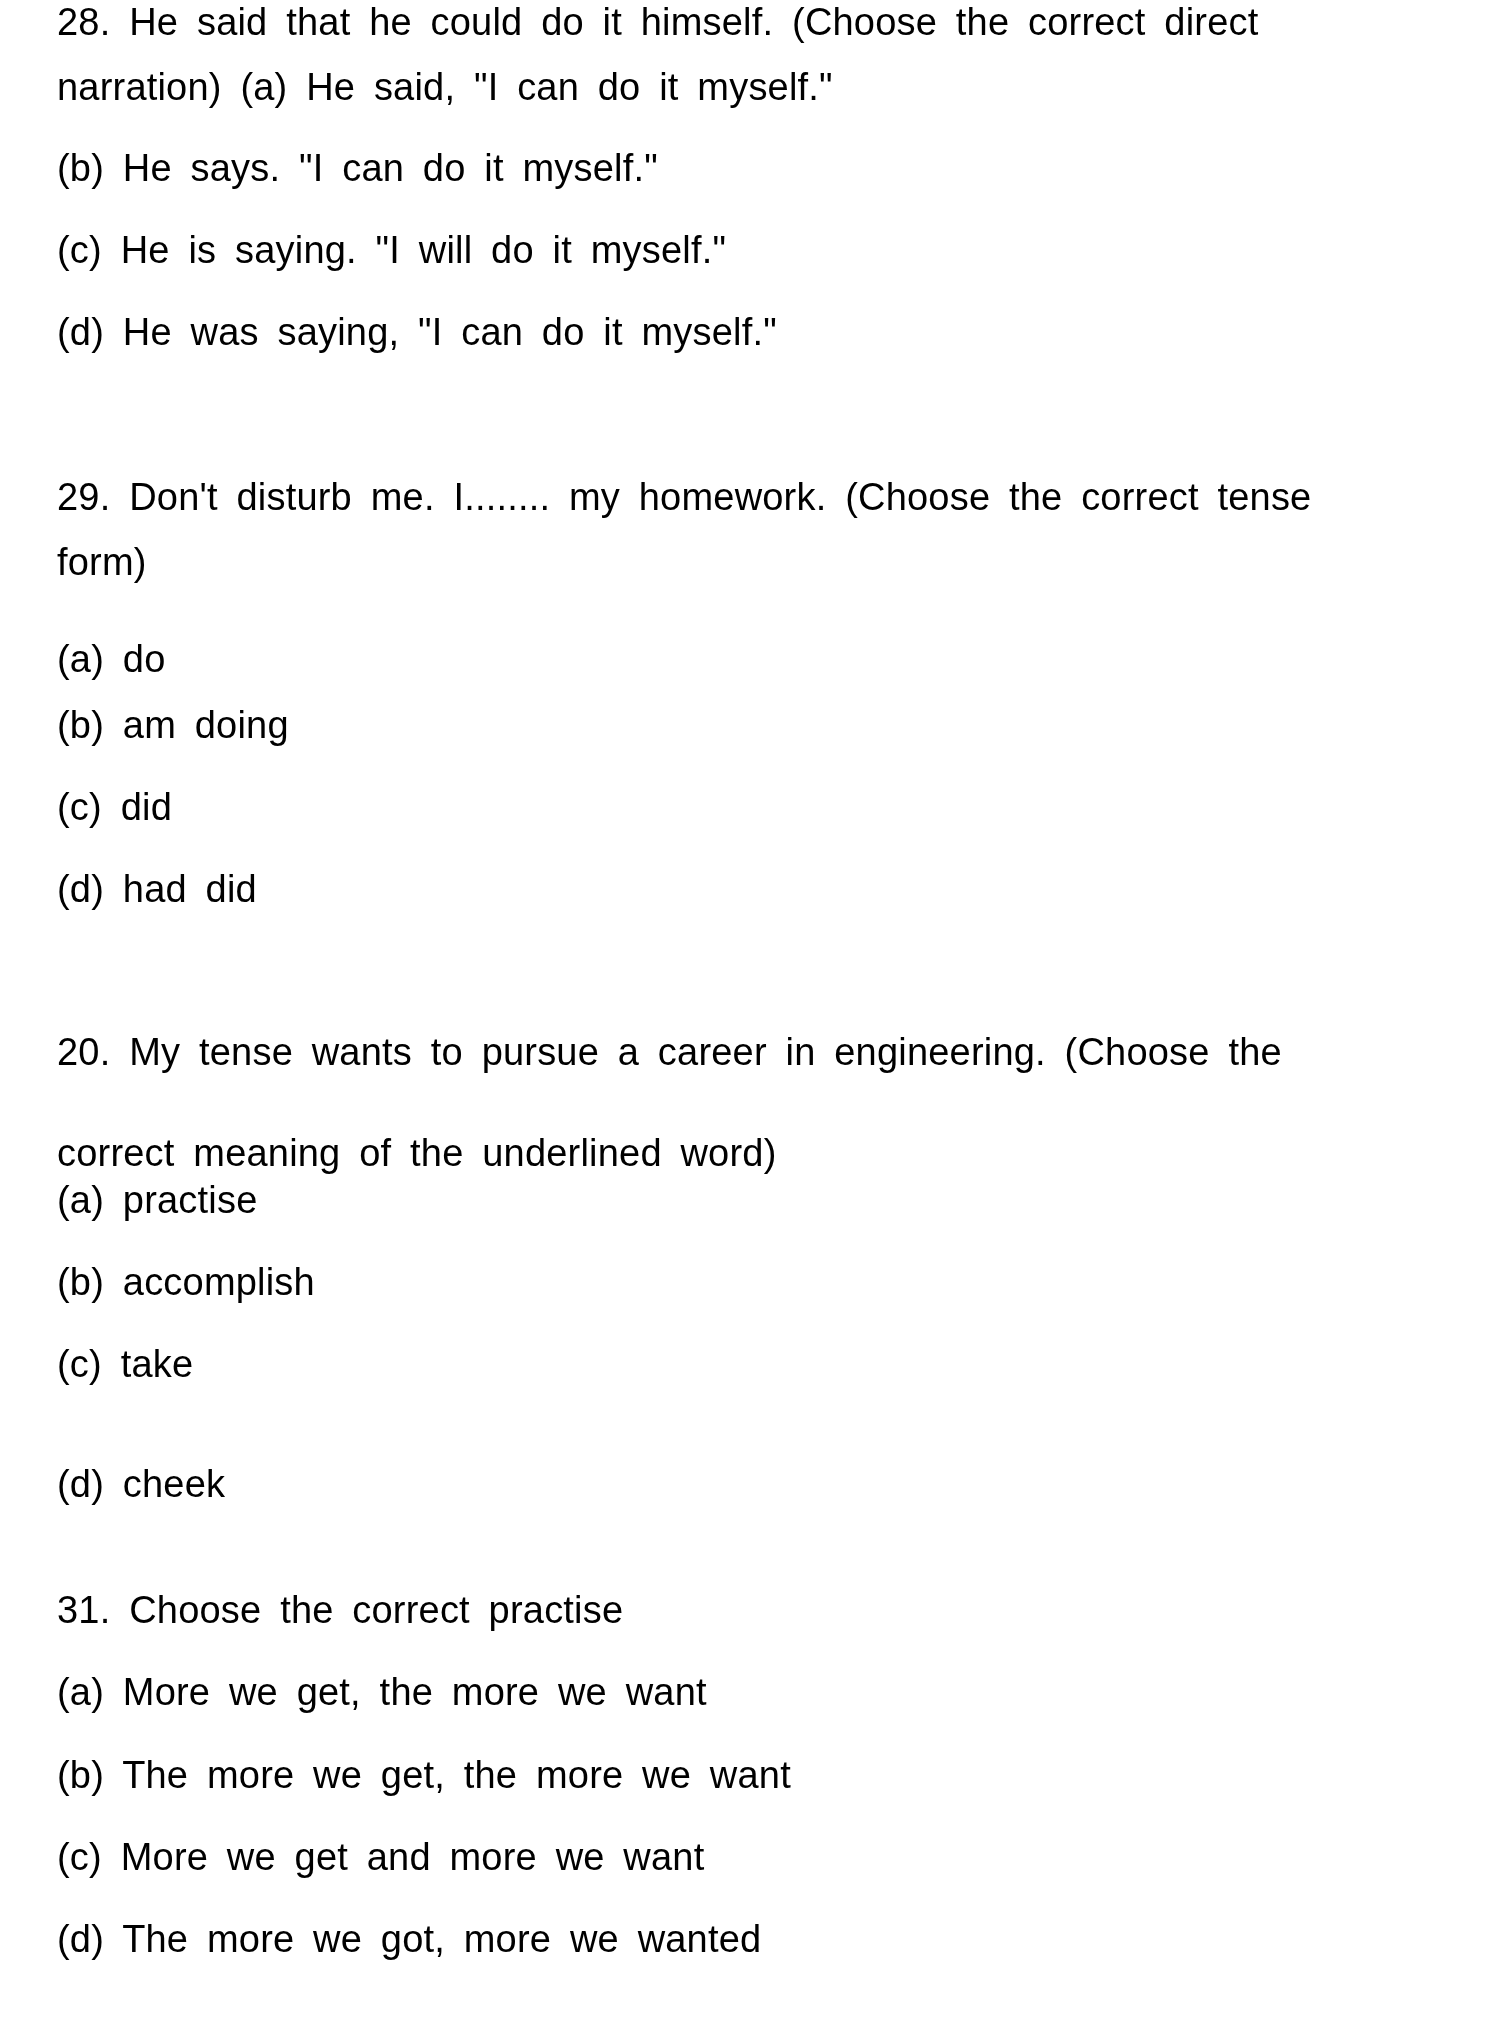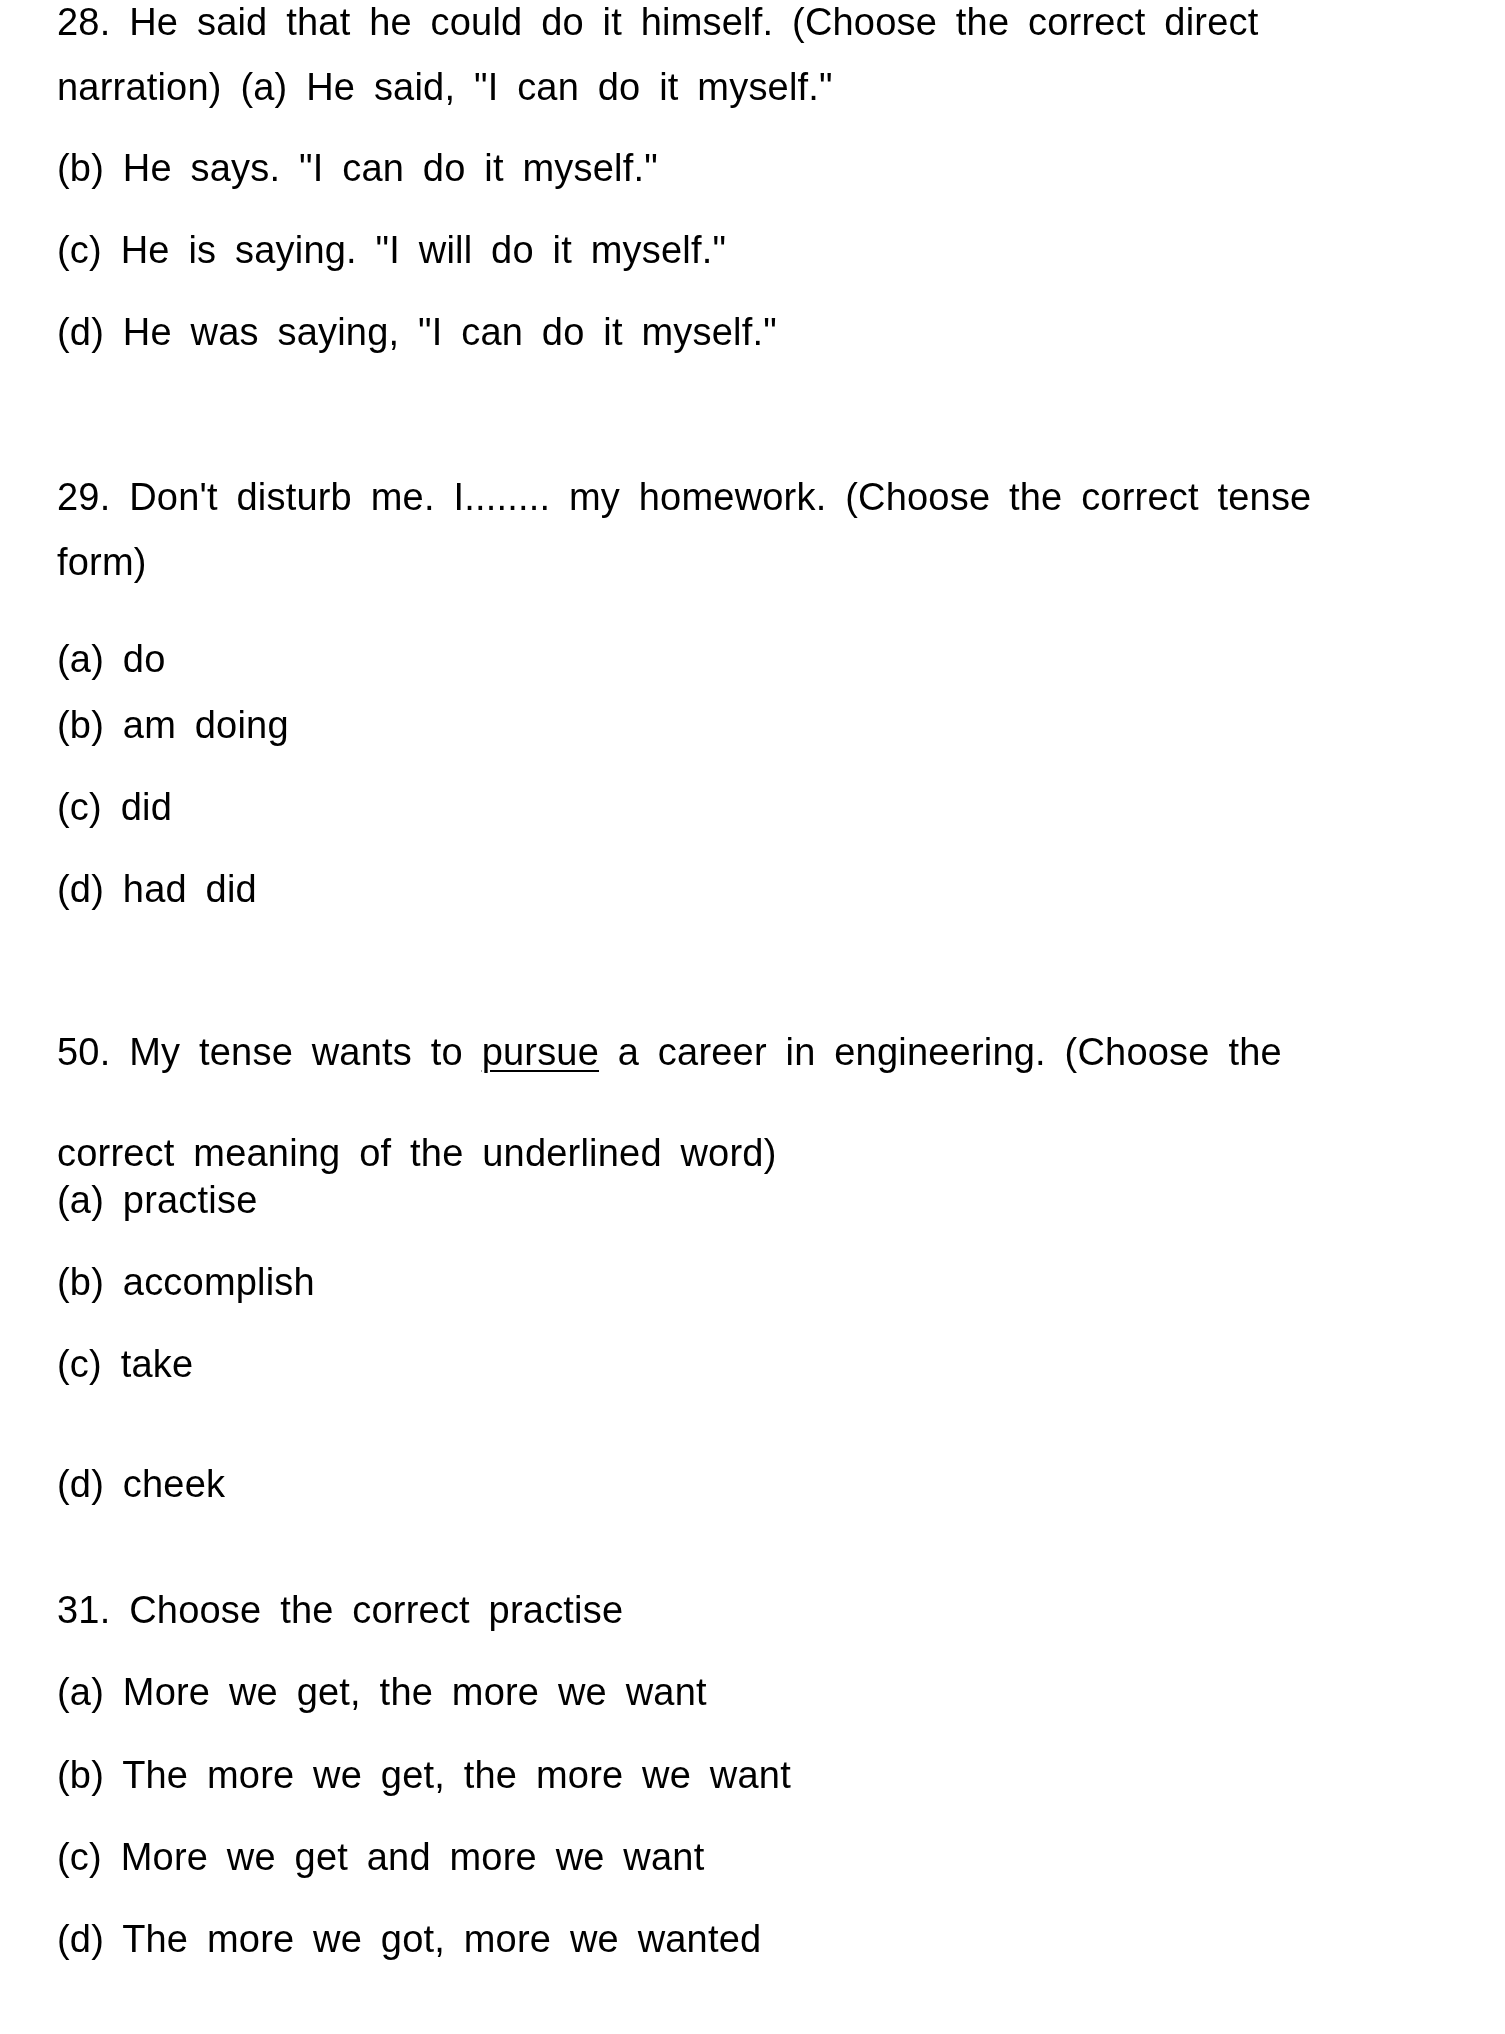--- a/index.html
+++ b/index.html
@@ -21,21 +21,20 @@
     font-size: 38px;
     line-height: 38px;
     white-space: nowrap;
     word-spacing: 8px;
     letter-spacing: 0.2px;
   }
   .opt-label {
     display: inline-block;
   }
   .u {
-    text-decoration: underline;
     text-decoration-thickness: 2px;
     text-underline-offset: 5px;
   }
 </style>
 </head>
 <body>
 
 <div>
   <div class="line" style="top:3px"><span>28.</span> <span>He said that he could do it himself. (Choose the correct direct</span></div>
   <div class="line" style="top:68px">narration) (a) He said, "I can do it myself."</div>
@@ -47,21 +46,21 @@
 <div>
   <div class="line" style="top:478px"><span>29.</span> <span>Don't disturb me. I........ my homework. (Choose the correct tense</span></div>
   <div class="line" style="top:543px">form)</div>
   <div class="line" style="top:640px"><span class="opt-label">(a)</span> <span>do</span></div>
   <div class="line" style="top:706px"><span class="opt-label">(b)</span> <span>am doing</span></div>
   <div class="line" style="top:788px"><span class="opt-label">(c)</span> <span>did</span></div>
   <div class="line" style="top:870px"><span class="opt-label">(d)</span> <span>had did</span></div>
 </div>
 
 <div>
-  <div class="line" style="top:1033px"><span>50.</span> <span>My tense wants to</span> <span class="u">pursue</span> <span>a career in engineering. (Choose the</span></div>
+  <div class="line" style="top:1033px"><span>20.</span> <span>My tense wants to</span> <span class="u">pursue</span> <span>a career in engineering. (Choose the</span></div>
   <div class="line" style="top:1134px">correct meaning of the underlined word)</div>
   <div class="line" style="top:1181px"><span class="opt-label">(a)</span> <span>practise</span></div>
   <div class="line" style="top:1263px"><span class="opt-label">(b)</span> <span>accomplish</span></div>
   <div class="line" style="top:1345px"><span class="opt-label">(c)</span> <span>take</span></div>
   <div class="line" style="top:1465px"><span class="opt-label">(d)</span> <span>cheek</span></div>
 </div>
 
 <div>
   <div class="line" style="top:1591px"><span>31.</span> <span>Choose the correct practise</span></div>
   <div class="line" style="top:1673px"><span class="opt-label">(a)</span> <span>More we get, the more we want</span></div>

